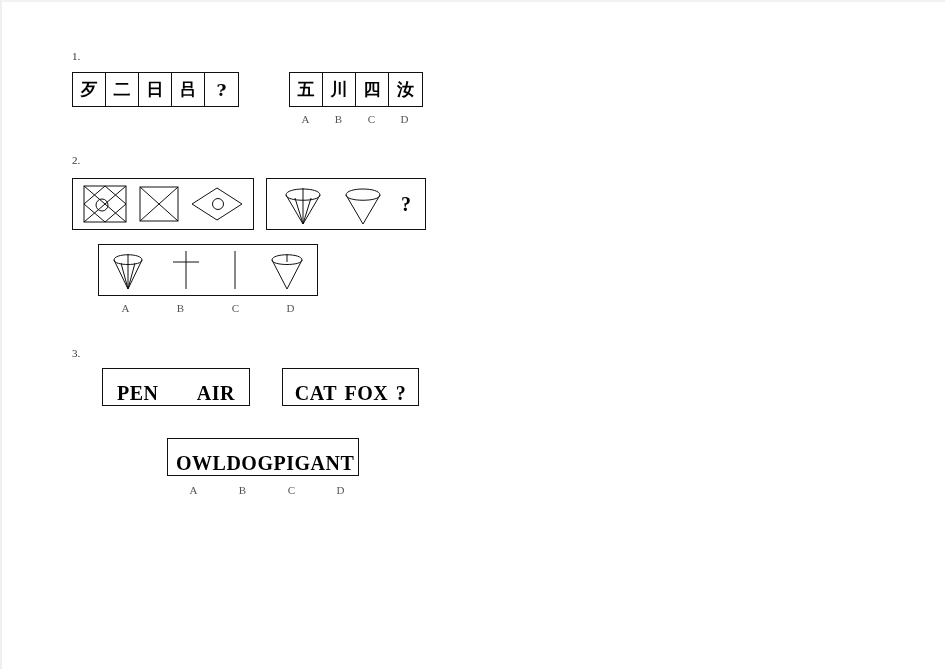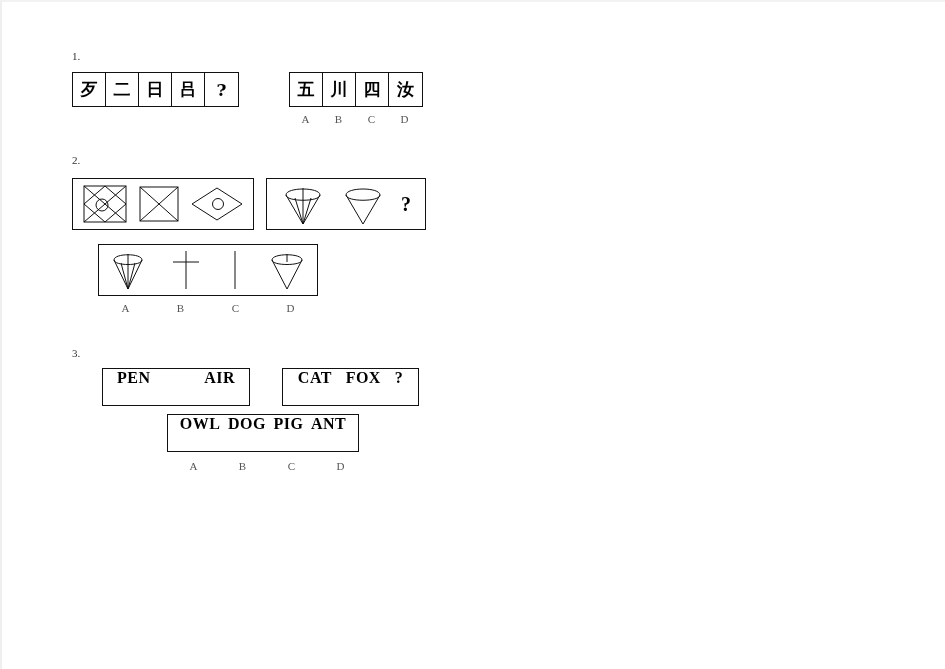--- a/index.html
+++ b/index.html
@@ -36,22 +36,22 @@
             display:flex;align-items:center;justify-content:center;
             font-family:"DejaVu Serif",serif;font-size:17px;font-weight:600;}
   .han-cell:last-child{border-right:none;}
 
   
   #q2{position:absolute;left:70px;top:152px;}
   .fig-cell{display:flex;align-items:center;justify-content:center;}
 
   
   #q3{position:absolute;left:70px;top:345px;}
-  .wordbox{border:1px solid #111;box-sizing:border-box;display:flex;align-items:flex-start;
-           font-family:"Liberation Serif",serif;font-weight:bold;font-size:16px;letter-spacing:.5px;}
+  .wordbox{border:1px solid #111;box-sizing:border-box;display:flex;align-items:flex-end;
+           font-family:"Liberation Serif",serif;font-weight:bold;font-size:20px;letter-spacing:.5px;}
 
   svg{display:block;overflow:visible;}
   .stroke{fill:none;stroke:#111;stroke-width:1;}
 </style>
 </head>
 <body>
 
 <div class="page">
 
   <div class="col-left">
@@ -176,21 +176,21 @@
           <span>PEN</span>
           <span>AIR</span>
         </div>
         <div style="width:32px;"></div>
         <div class="wordbox" style="width:137px;height:38px;justify-content:space-around;padding:0 8px;">
           <span>CAT</span>
           <span>FOX</span>
           <span>?</span>
         </div>
       </div>
-      <div style="margin-top:8px;margin-left:95px;">
+      <div style="margin-top:32px;margin-left:95px;">
         <div class="wordbox" style="width:192px;height:38px;justify-content:space-around;padding:0 8px;">
           <span>OWL</span>
           <span>DOG</span>
           <span>PIG</span>
           <span>ANT</span>
         </div>
         <div class="opt-letters" style="margin-top:8px;width:196px;margin-left:2px;">
           <span style="width:49px;">A</span>
           <span style="width:49px;">B</span>
           <span style="width:49px;">C</span>

